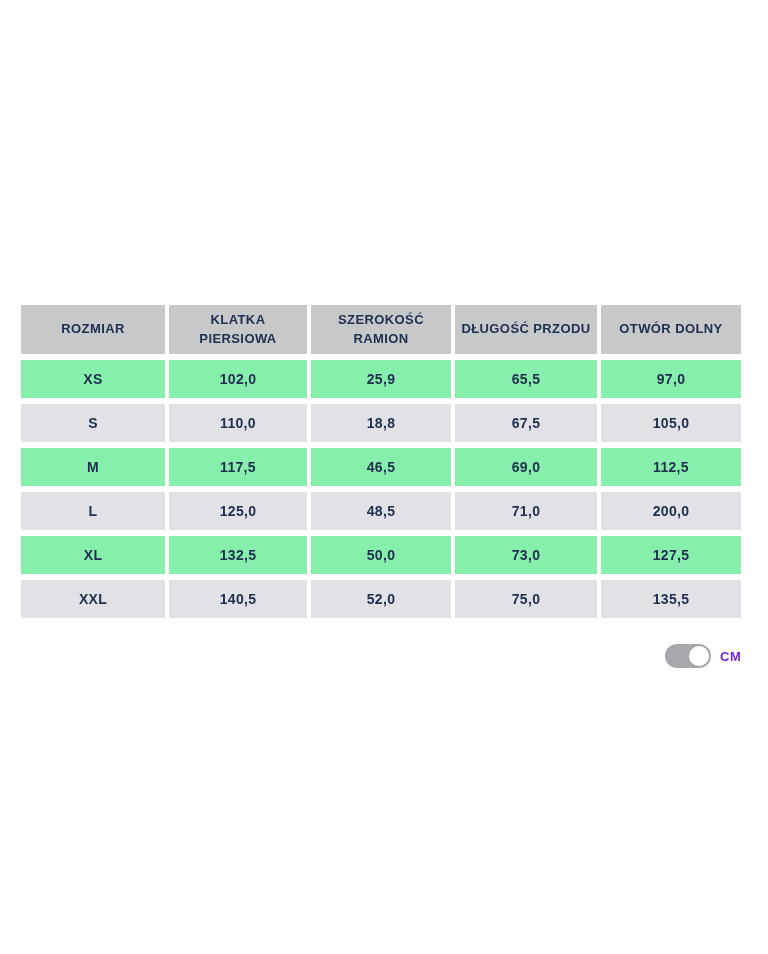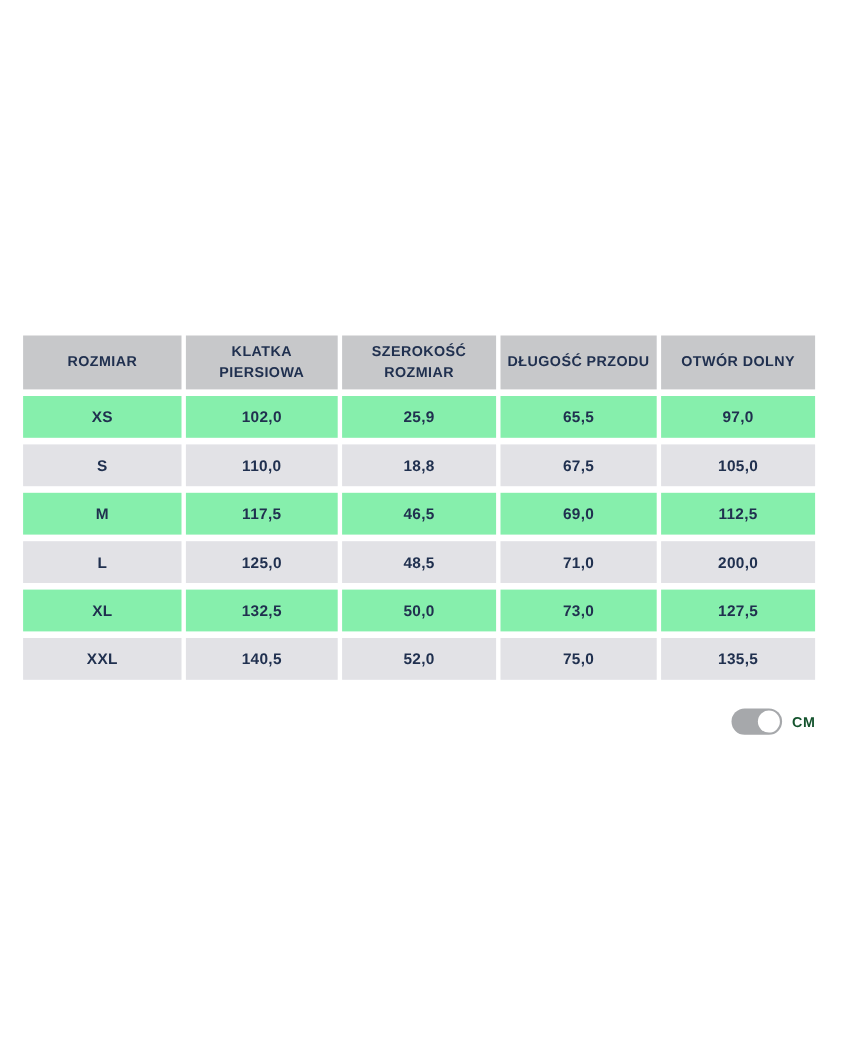--- a/index.html
+++ b/index.html
@@ -71,33 +71,33 @@
     right: 2px;
     width: 20px;
     height: 20px;
     background: #ffffff;
     border-radius: 50%;
   }
   .unit-label {
     font-size: 13px;
     font-weight: 700;
     letter-spacing: 0.5px;
-    color: #14532d;
+    color: #6d28d9;
   }
 </style>
 </head>
 <body>
 
 <div class="size-table">
 
   <div class="cell header">ROZMIAR</div>
   <div class="cell header">KLATKA
 PIERSIOWA</div>
   <div class="cell header">SZEROKOŚĆ
-ROZMIAR</div>
+RAMION</div>
   <div class="cell header">DŁUGOŚĆ PRZODU</div>
   <div class="cell header">OTWÓR DOLNY</div>
 
   <div class="cell data light">XS</div>
   <div class="cell data light">102,0</div>
   <div class="cell data light">25,9</div>
   <div class="cell data light">65,5</div>
   <div class="cell data light">97,0</div>
 
   <div class="cell data dark">S</div>

